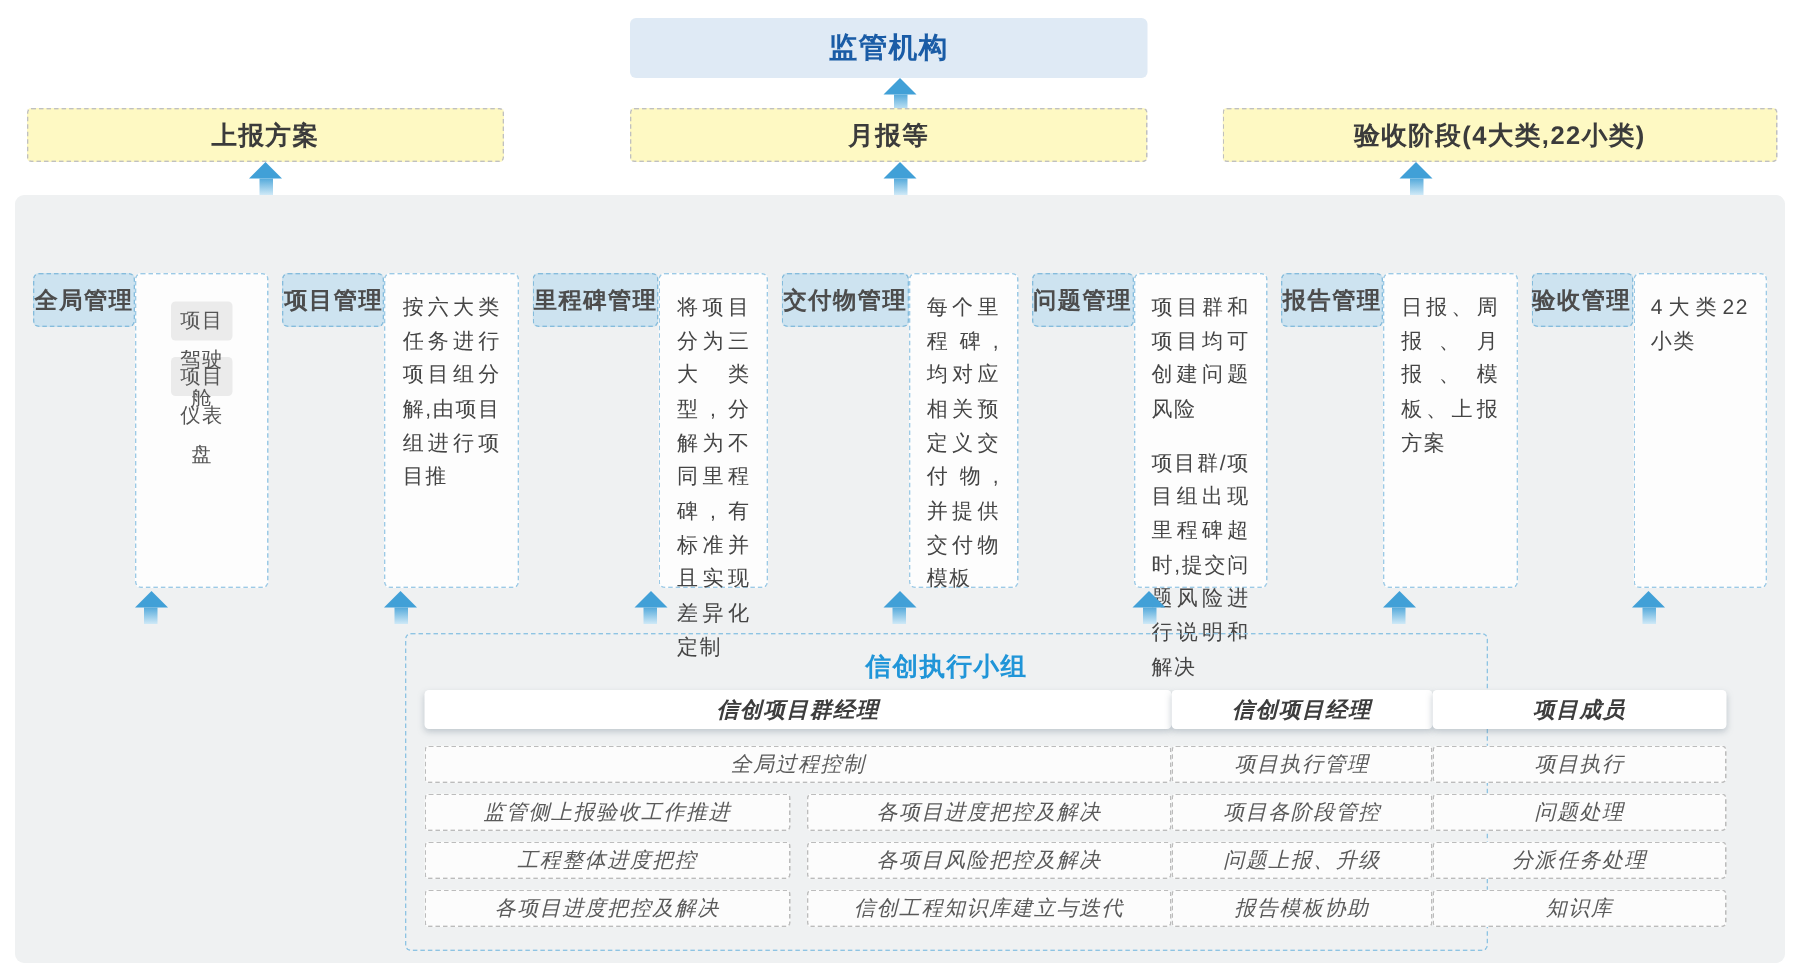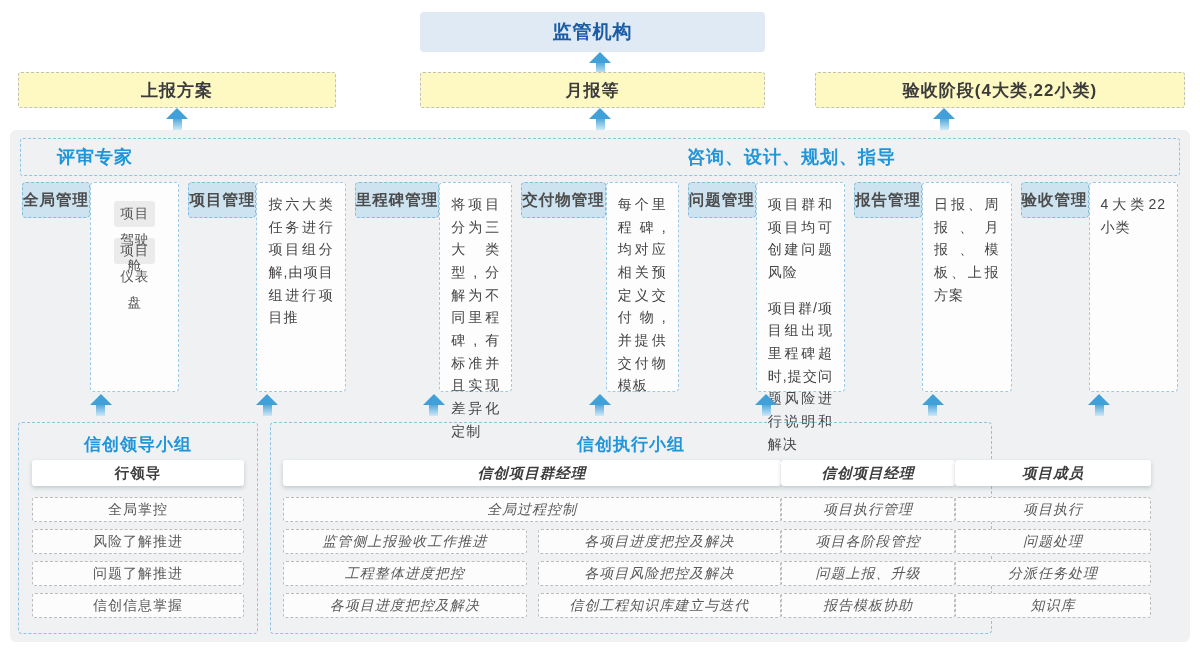--- a/index.html
+++ b/index.html
@@ -98,24 +98,20 @@
     <div class="head"></div>
     <div class="stem"></div>
   </div>
   <div class="arrow" style="left:933px; top:108px;">
     <div class="head"></div>
     <div class="stem"></div>
   </div>
 
   <div class="main">
 
-    <div class="strip">
-      <span class="t-left">评审专家</span>
-      <span class="t-right">咨询、设计、规划、指导</span>
-    </div>
 
     <div class="cols">
 
       <div class="col">
         <div class="col-h">全局管理</div>
         <div class="col-b">
           <div class="chip">项目驾驶舱</div>
           <div class="chip">项目仪表盘</div>
         </div>
       </div>
@@ -203,30 +199,20 @@
           </div>
         </div>
       <div class="cell">
           <div class="arrow">
             <div class="head"></div>
             <div class="stem"></div>
           </div>
         </div>
     </div>
 
-    <div class="group group-l">
-      <div class="g-title">信创领导小组</div>
-      <div class="inner">
-        <div class="role">行领导</div>
-        <div class="itm">全局掌控</div>
-        <div class="itm">风险了解推进</div>
-        <div class="itm">问题了解推进</div>
-        <div class="itm">信创信息掌握</div>
-      </div>
-    </div>
 
     <div class="group group-r">
       <div class="g-title">信创执行小组</div>
 
       <div class="hdr-row">
         <div class="role">信创项目群经理</div>
         <div class="role">信创项目经理</div>
         <div class="role">项目成员</div>
       </div>
 

